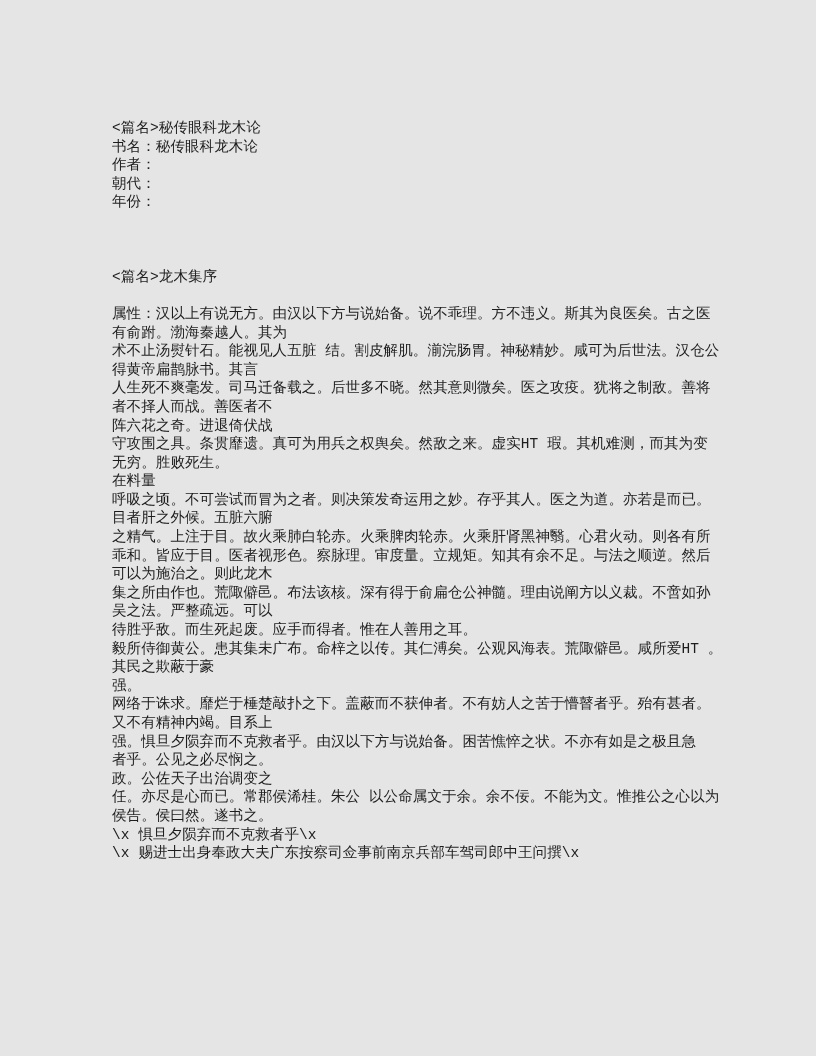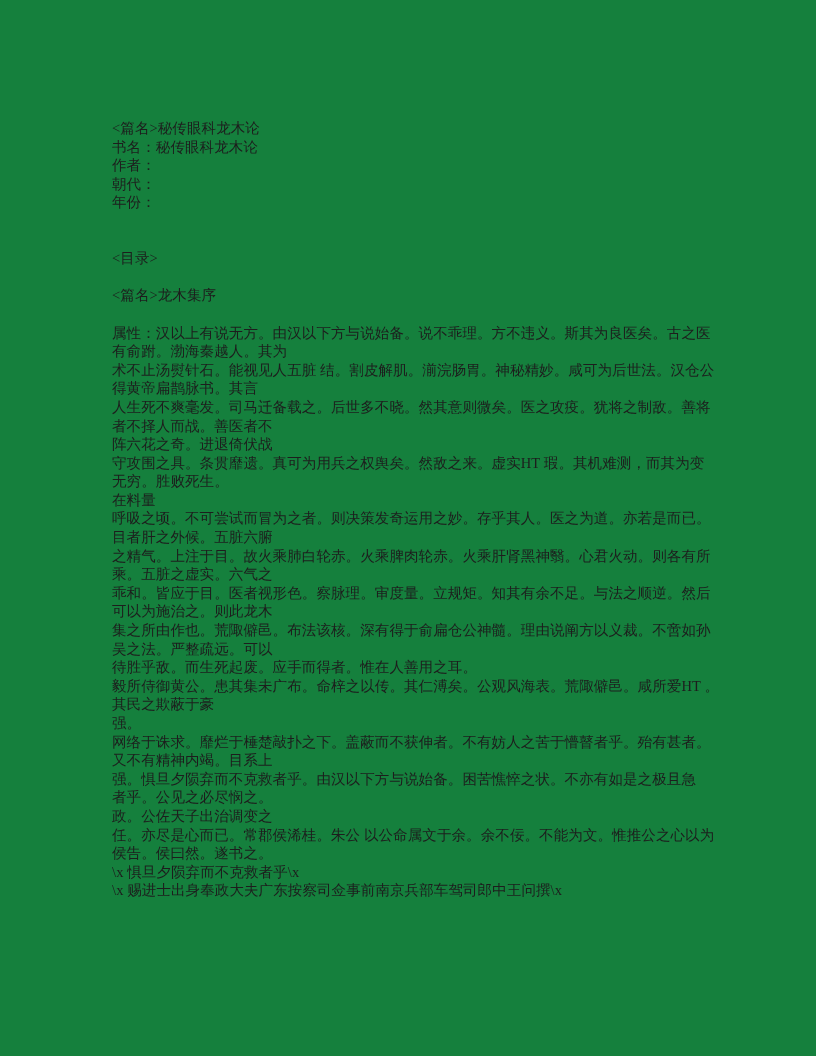--- a/index.html
+++ b/index.html
@@ -4,23 +4,23 @@
 <style>
   html, body {
     margin: 0;
     padding: 0;
     background: #ffffff;
   }
   .page {
     position: relative;
     width: 816px;
     height: 1056px;
-    background: #15803d;
+    background: #e5e5e5;
     overflow: hidden;
-    font-family: Liberation Serif, serif;
+    font-family: Liberation Mono, monospace;
     color: #1d1d1d;
   }
   .text-block {
     position: absolute;
     left: 112px;
     top: 119px;
     width: 640px;
   }
   .line {
     height: 18.6px;
@@ -38,39 +38,37 @@
 <div class="page">
   <div class="text-block">
     <div id="meta-block">
         <div class="line">&lt;篇名&gt;秘传眼科龙木论</div>
         <div class="line">书名：秘传眼科龙木论</div>
         <div class="line">作者：</div>
         <div class="line">朝代：</div>
         <div class="line">年份：</div>
       </div>
     <div class="gap-2"></div>
-    <div class="line">&lt;目录&gt;</div>
     <div class="gap-1"></div>
     <div class="line">&lt;篇名&gt;龙木集序</div>
     <div class="gap-1"></div>
     <div id="body-block">
         <div class="line">属性：汉以上有说无方。由汉以下方与说始备。说不乖理。方不违义。斯其为良医矣。古之医</div>
         <div class="line">有俞跗。渤海秦越人。其为</div>
         <div class="line">术不止汤熨针石。能视见人五脏 结。割皮解肌。湔浣肠胃。神秘精妙。咸可为后世法。汉仓公</div>
         <div class="line">得黄帝扁鹊脉书。其言</div>
         <div class="line">人生死不爽毫发。司马迁备载之。后世多不晓。然其意则微矣。医之攻疫。犹将之制敌。善将</div>
         <div class="line">者不择人而战。善医者不</div>
         <div class="line">阵六花之奇。进退倚伏战</div>
         <div class="line">守攻围之具。条贯靡遗。真可为用兵之权舆矣。然敌之来。虚实HT 瑕。其机难测，而其为变</div>
         <div class="line">无穷。胜败死生。</div>
         <div class="line">在料量</div>
         <div class="line">呼吸之顷。不可尝试而冒为之者。则决策发奇运用之妙。存乎其人。医之为道。亦若是而已。</div>
         <div class="line">目者肝之外候。五脏六腑</div>
         <div class="line">之精气。上注于目。故火乘肺白轮赤。火乘脾肉轮赤。火乘肝肾黑神翳。心君火动。则各有所</div>
-        <div class="line">乘。五脏之虚实。六气之</div>
         <div class="line">乖和。皆应于目。医者视形色。察脉理。审度量。立规矩。知其有余不足。与法之顺逆。然后</div>
         <div class="line">可以为施治之。则此龙木</div>
         <div class="line">集之所由作也。荒陬僻邑。布法该核。深有得于俞扁仓公神髓。理由说阐方以义裁。不啻如孙</div>
         <div class="line">吴之法。严整疏远。可以</div>
         <div class="line">待胜乎敌。而生死起废。应手而得者。惟在人善用之耳。</div>
         <div class="line">毅所侍御黄公。患其集未广布。命梓之以传。其仁溥矣。公观风海表。荒陬僻邑。咸所爱HT 。</div>
         <div class="line">其民之欺蔽于豪</div>
         <div class="line">强。</div>
         <div class="line">网络于诛求。靡烂于棰楚敲扑之下。盖蔽而不获伸者。不有妨人之苦于懵瞽者乎。殆有甚者。</div>
         <div class="line">又不有精神内竭。目系上</div>

